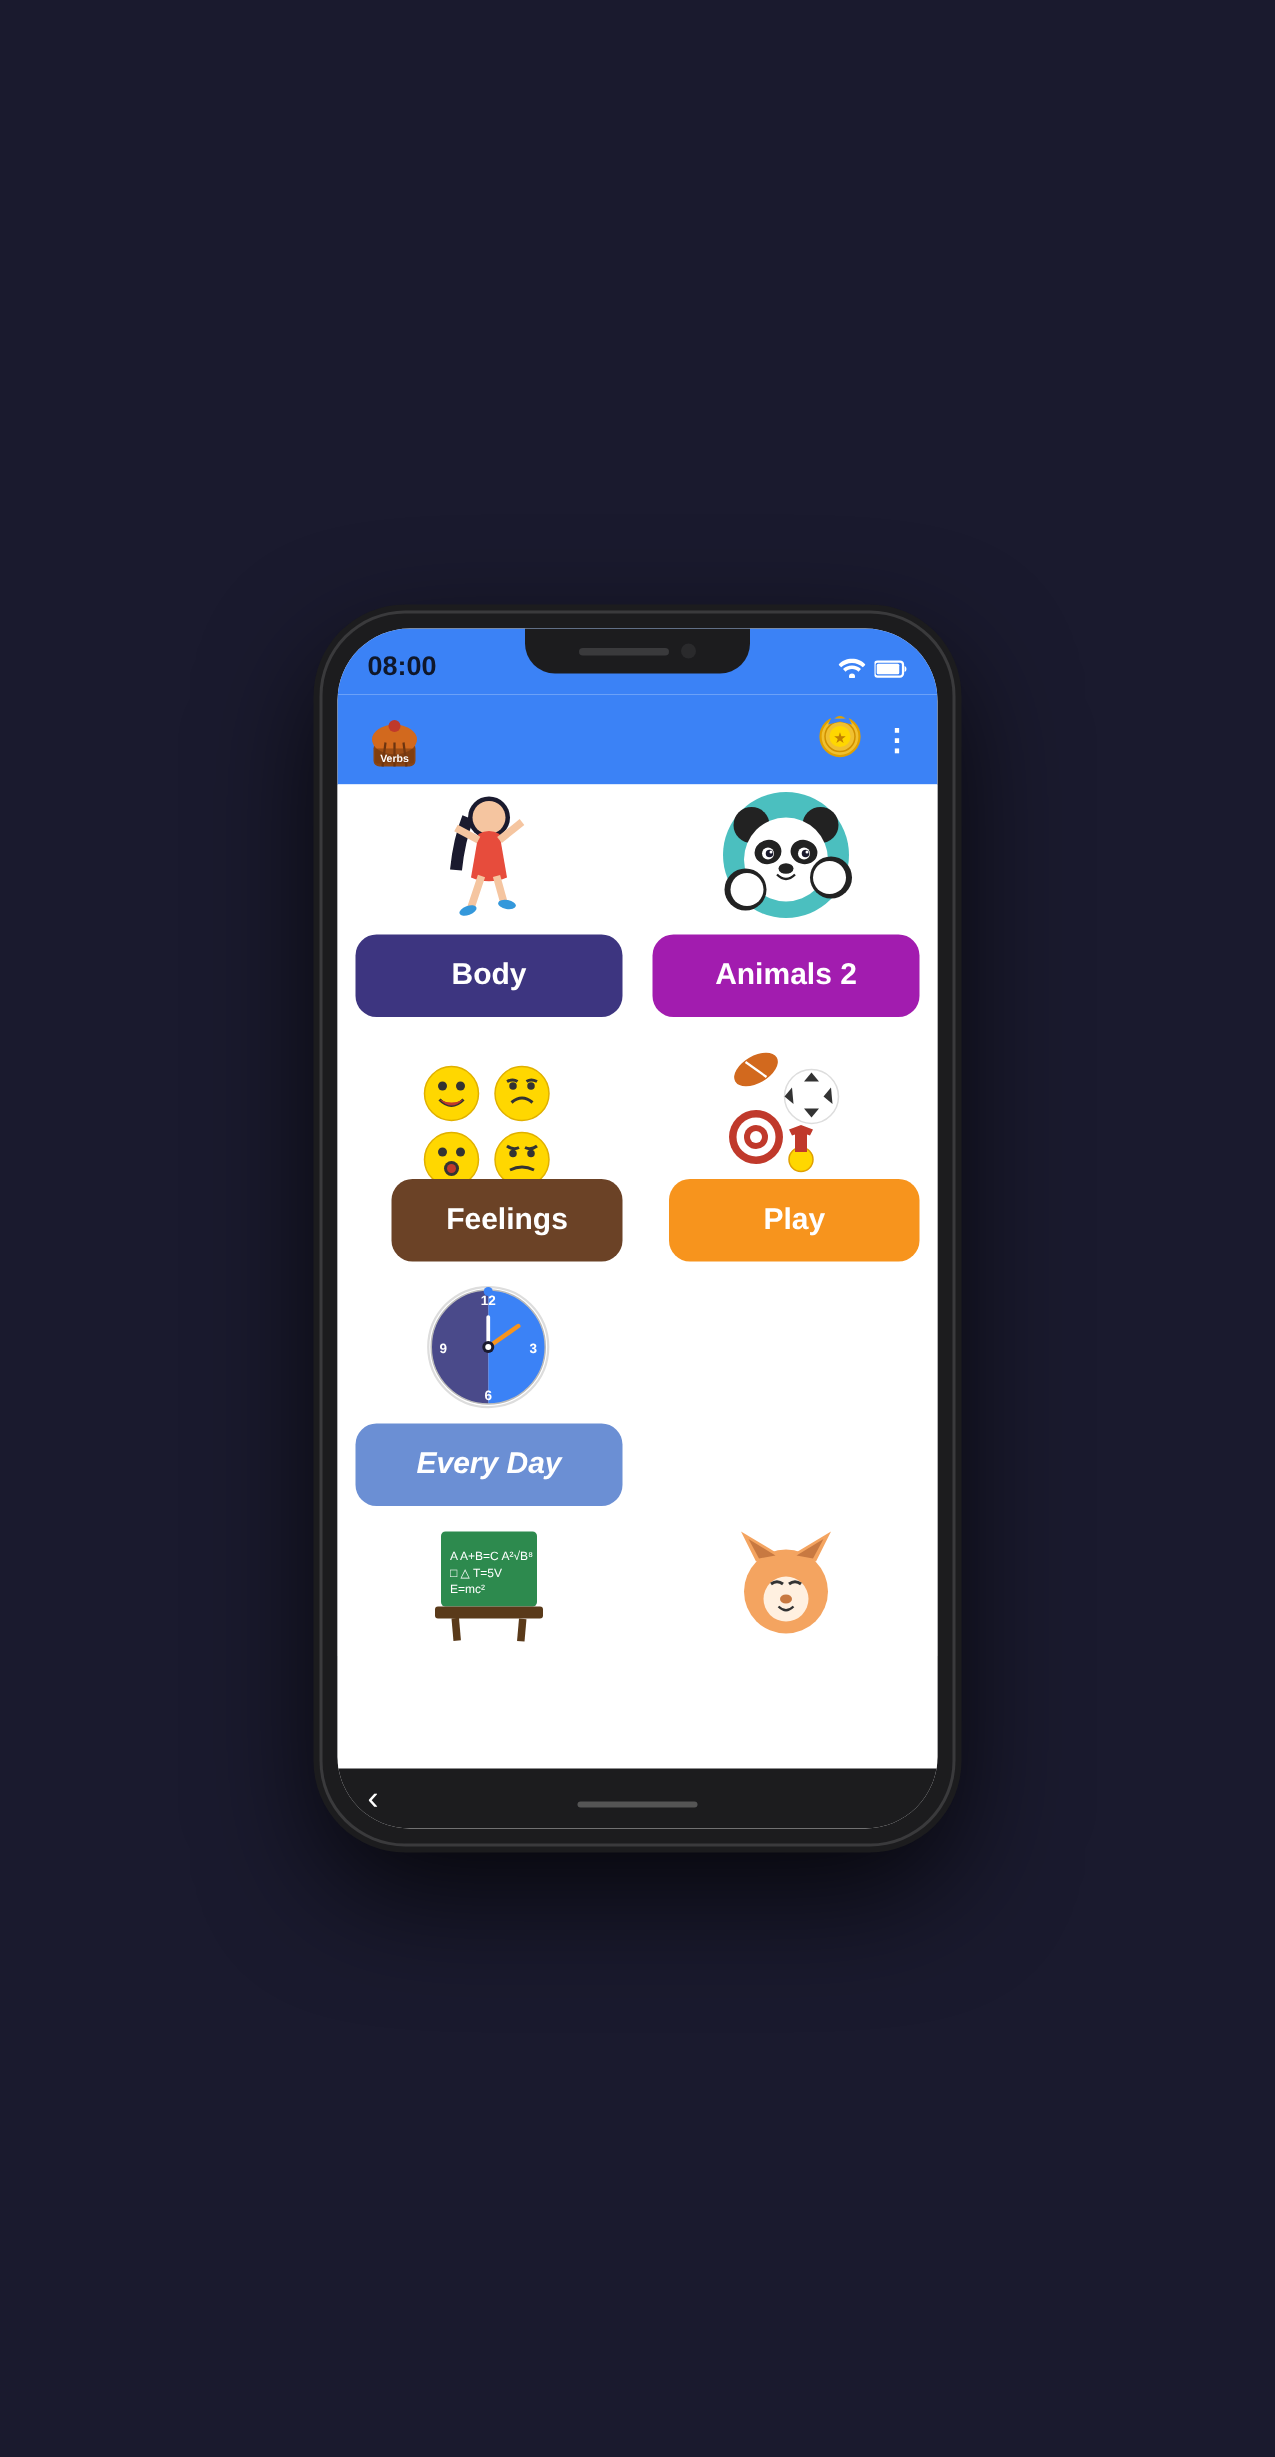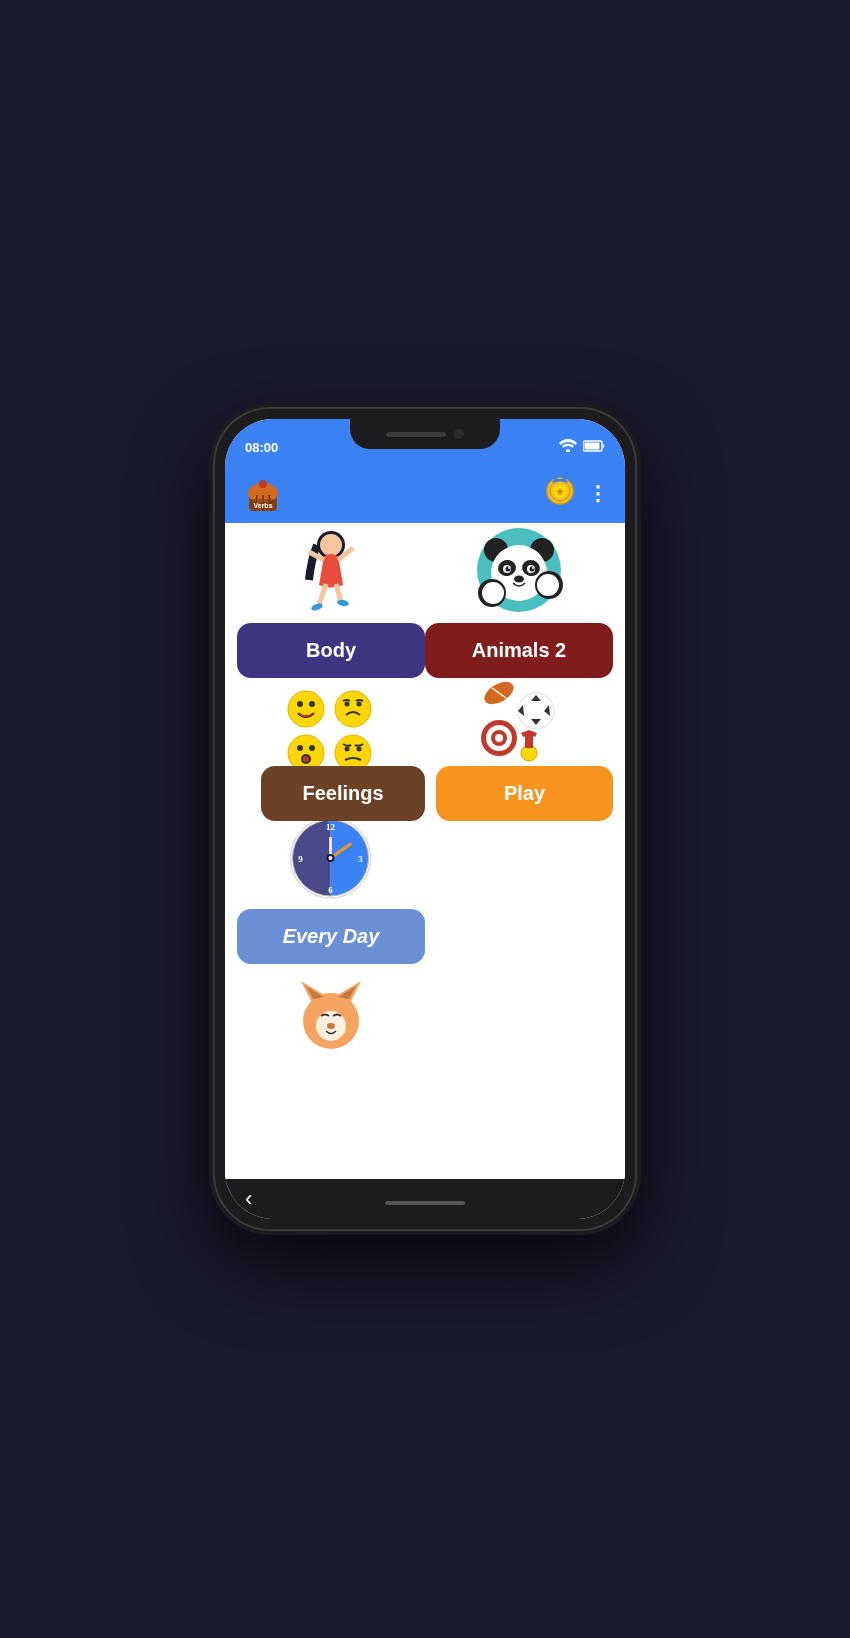--- a/index.html
+++ b/index.html
@@ -78,23 +78,23 @@
     .status-bar {
       height: 44px;
       background: #3b82f6;
       display: flex;
       align-items: flex-end;
       justify-content: space-between;
       padding: 0 20px 8px;
       position: relative;
     }
     .status-time {
-      font-size: 13px;
+      font-size: 18px;
       font-weight: 700;
-      color: #ffffff;
+      color: #0f172a;
     }
     .status-icons {
       display: flex;
       gap: 6px;
       align-items: center;
     }
 
     
     .app-header {
       background: #3b82f6;
@@ -119,40 +119,39 @@
     .main-content {
       background: white;
       flex: 1;
       overflow-y: auto;
       padding: 12px 12px 0;
     }
 
     .grid {
       display: grid;
       grid-template-columns: 1fr 1fr;
-      gap: 0;
+      gap: 20px;
     }
 
     .card {
       border-radius: 14px;
       overflow: visible;
       position: relative;
       cursor: pointer;
       display: flex;
       flex-direction: column;
     }
 
     .card-image-area {
       position: relative;
       height: 90px;
       display: flex;
       justify-content: center;
       align-items: flex-end;
       overflow: visible;
-      font-family: Liberation Serif, serif;
     }
 
     .card-label {
       border-radius: 14px;
       padding: 16px 10px;
       text-align: center;
       font-size: 20px;
       font-weight: 800;
       color: white;
       margin-top: -2px;
@@ -337,21 +336,21 @@
                   <ellipse cx="45" cy="54" rx="5" ry="3.5" fill="#222"></ellipse>
 
                   <path d="M39 58 Q45 64 51 58" stroke="#222" stroke-width="1.5" fill="none"></path>
 
                   <circle cx="18" cy="68" r="14" fill="#222"></circle>
                   <circle cx="19" cy="68" r="11" fill="white"></circle>
                   <circle cx="75" cy="60" r="14" fill="#222"></circle>
                   <circle cx="74" cy="60" r="11" fill="white"></circle>
                 </svg>
               </div>
-              <div class="card-label" style="background:#7f1d1d;">Animals 2</div>
+              <div class="card-label" style="background:#a21caf;">Animals 2</div>
             </div>
 
 
             <div class="card card-feelings">
               <div class="card-image-area">
 
                 <div style="position:absolute;bottom:-5px;left:50%;transform:translateX(-50%);display:grid;grid-template-columns:1fr 1fr;gap:4px;width:90px;">
 
                   <svg width="40" height="40" viewBox="0 0 40 40">
                     <circle cx="20" cy="20" r="18" fill="#ffd700" stroke="#e0b000" stroke-width="1"></circle>
@@ -447,20 +446,36 @@
                   <circle cx="42" cy="5" r="3" fill="#3b82f6"></circle>
                 </svg>
               </div>
               <div class="card-label" style="background:#6b8fd4;">Every Day</div>
             </div>
 
           </div>
 
           <div class="grid" style="margin-top:12px;">
 
+            <div class="card card-school" style="height:80px;overflow:hidden;">
+              <div class="card-image-area" style="height:80px;">
+                <svg width="80" height="80" viewBox="0 0 80 80" style="position:absolute;bottom:0;left:50%;transform:translateX(-50%);">
+
+                  <rect x="8" y="5" width="64" height="50" rx="3" fill="#2d8a4e"></rect>
+                  <rect x="4" y="55" width="72" height="8" rx="2" fill="#5a3a1a"></rect>
+
+                  <text x="14" y="24" fill="white" font-size="8">A  A+B=C  A²√B⁸</text>
+                  <text x="14" y="35" fill="white" font-size="8">□  △  T=5V</text>
+                  <text x="14" y="46" fill="white" font-size="8">E=mc²</text>
+
+                  <rect x="15" y="63" width="5" height="15" fill="#5a3a1a" transform="rotate(-5 15 63)"></rect>
+                  <rect x="60" y="63" width="5" height="15" fill="#5a3a1a" transform="rotate(5 60 63)"></rect>
+                </svg>
+              </div>
+            </div>
 
             <div class="card card-animal3" style="height:80px;overflow:hidden;">
               <div class="card-image-area" style="height:80px;">
                 <svg width="80" height="80" viewBox="0 0 80 80" style="position:absolute;bottom:0;left:50%;transform:translateX(-50%);">
 
                   <circle cx="40" cy="45" r="28" fill="#f4a460"></circle>
 
                   <polygon points="20,25 10,5 35,20" fill="#f4a460"></polygon>
                   <polygon points="60,25 70,5 45,20" fill="#f4a460"></polygon>
                   <polygon points="22,23 15,10 33,21" fill="#c87941"></polygon>

